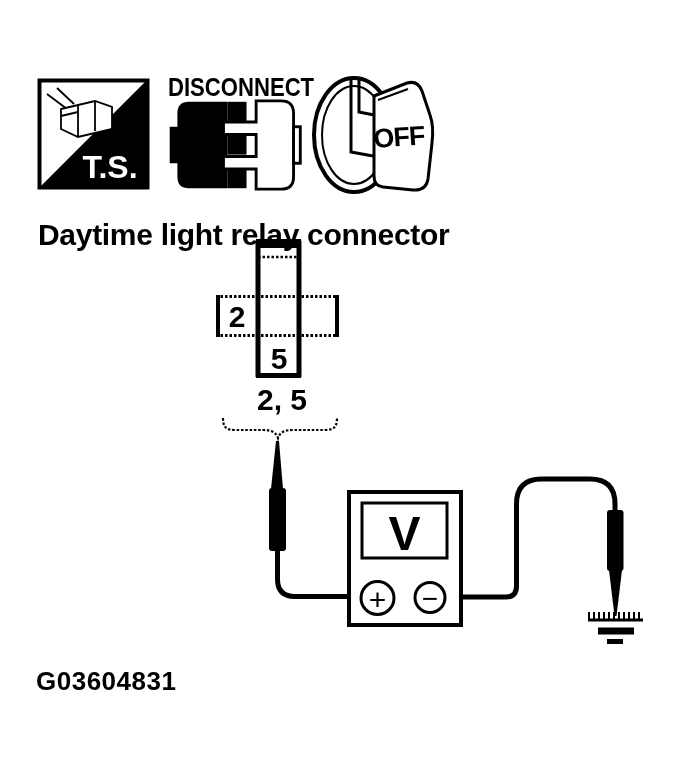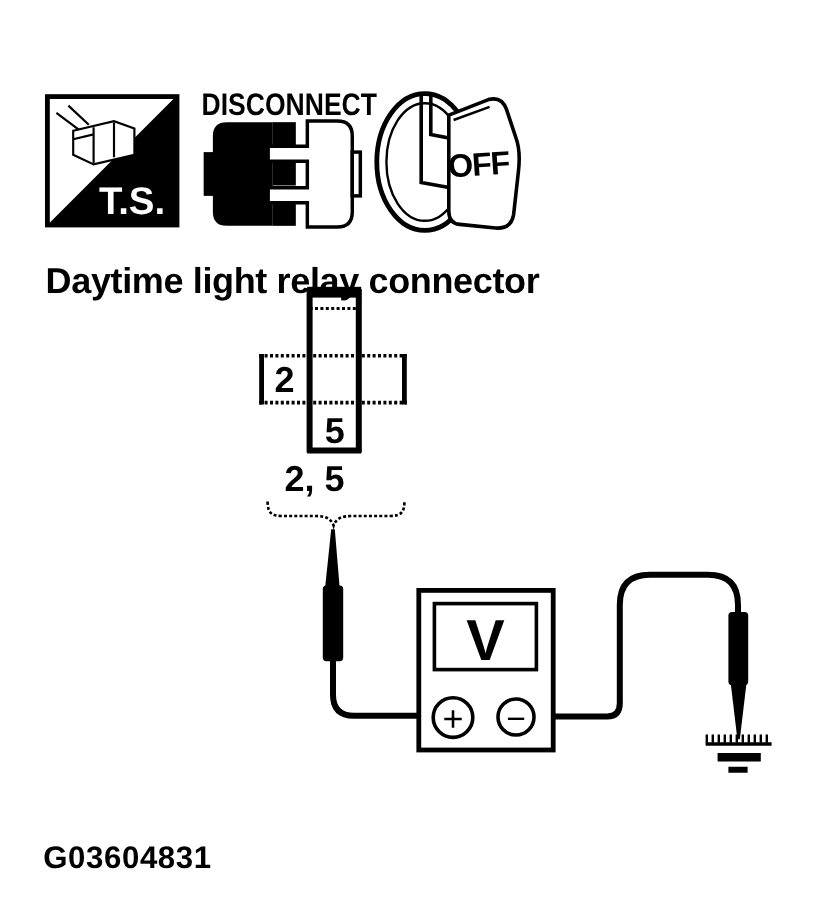--- a/index.html
+++ b/index.html
@@ -9,21 +9,21 @@
   }
   .abs{position:absolute;}
   .label-disconnect{
     font-size:26px;font-weight:bold;letter-spacing:0px;white-space:nowrap;
     transform:scaleX(0.85);transform-origin:left top;
   }
   .title{
     font-size:30px;font-weight:bold;letter-spacing:-0.3px;white-space:nowrap;
   }
   .pin-group{
-    font-size:30px;font-weight:bold;text-align:left;width:90px;
+    font-size:30px;font-weight:bold;text-align:center;width:90px;
   }
   .figure-id{
     font-size:26px;font-weight:bold;letter-spacing:0.5px;
   }
   svg text{font-family:"Liberation Sans", sans-serif;}
 </style>
 </head>
 <body>
 
 <div id="page">
@@ -109,15 +109,15 @@
     <polygon points="609,570 622,570 616.5,616 614.5,616" fill="#000"></polygon>
 
     <g>
       <line x1="588" y1="615.5" x2="643" y2="615.5" stroke="#000" stroke-width="7" stroke-dasharray="2 3"></line>
       <line x1="588" y1="620" x2="643" y2="620" stroke="#000" stroke-width="3"></line>
       <line x1="598" y1="631" x2="634" y2="631" stroke="#000" stroke-width="7"></line>
       <line x1="607" y1="641.5" x2="623" y2="641.5" stroke="#000" stroke-width="5"></line>
     </g>
   </svg>
 
-  <div class="abs figure-id" style="left:36px;top:699px;">G03604831</div>
+  <div class="abs figure-id" style="left:36px;top:666px;">G03604831</div>
 
 </div>
 
 </body></html>

